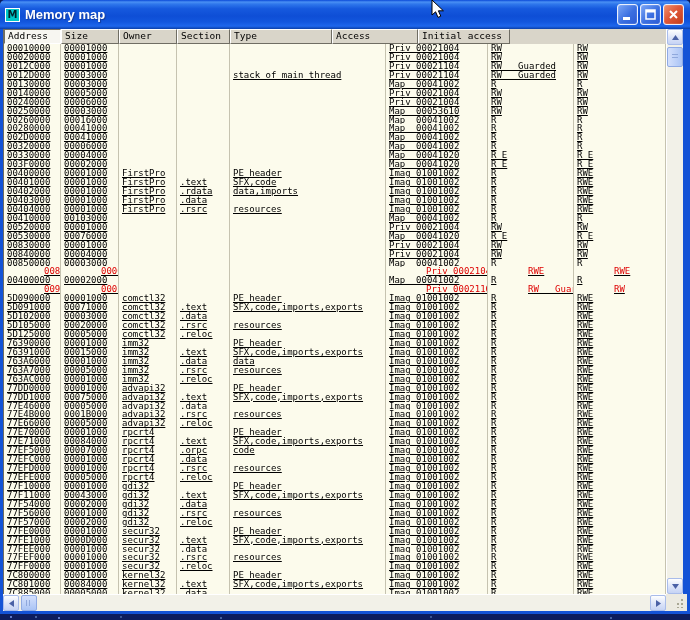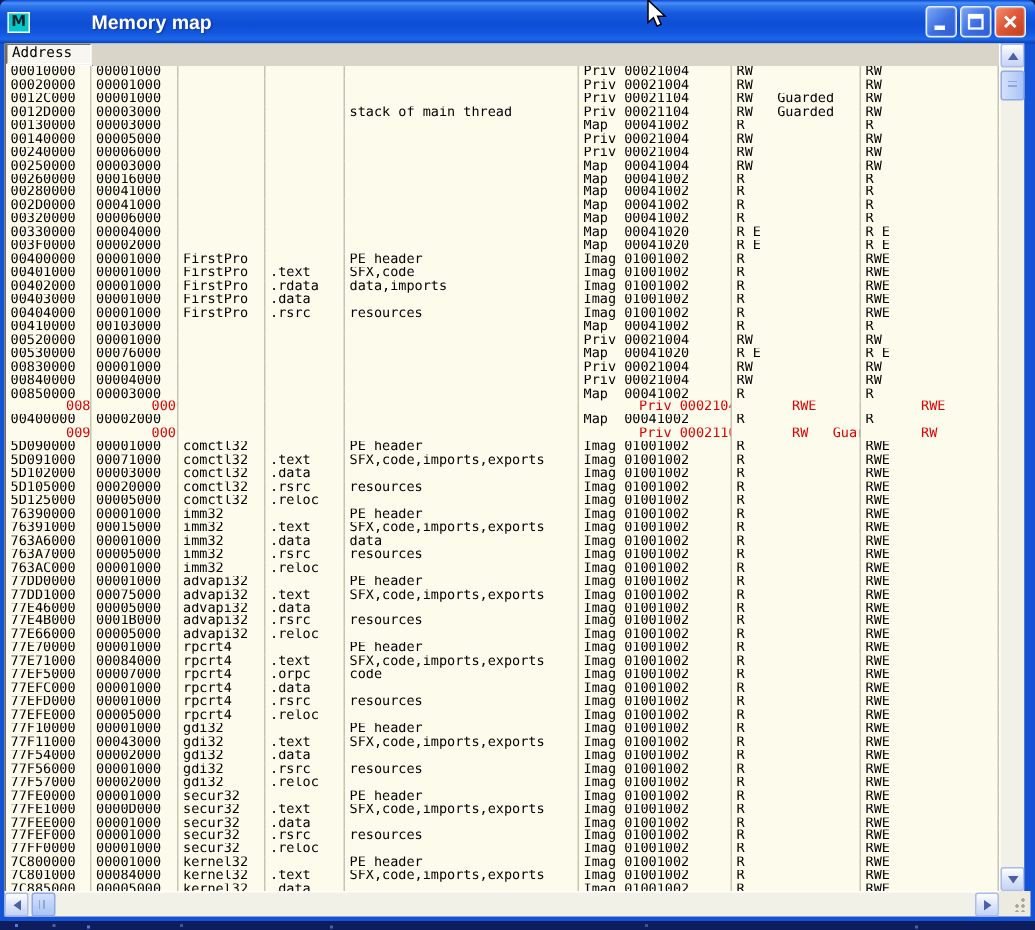--- a/index.html
+++ b/index.html
@@ -10,39 +10,39 @@
           background:#1453D6;border-radius:6px 6px 0 0;box-sizing:border-box;}
   
   .titlebar{height:29px;display:flex;align-items:center;padding:0 6px 0 5px;
             border-radius:5px 5px 0 0;
             background:linear-gradient(180deg,#0A49D8 0%,#4A90F4 7%,#2F77EC 14%,
               #1659DE 30%,#0E4ED6 55%,#1256DD 75%,#1E66EC 90%,#0A3FA8 100%);}
   .app-icon{width:15px;height:14px;background:var(--icon-teal,#00C8C8);
             border:1px solid #FFF;box-sizing:border-box;color:#00222B;
             font:bold 10px/12px "DejaVu Sans",sans-serif;text-align:center;margin-right:5px;}
   .title-text{color:#FFF;font:bold 13px "Liberation Sans",sans-serif;
-              text-shadow:1px 1px 1px #123B9B;margin-left:36px;}
+              text-shadow:1px 1px 1px #123B9B;}
   .tb-buttons{margin-left:auto;display:flex;gap:2px;}
   .tb-btn{width:21px;height:21px;border-radius:3px;border:1px solid #EAF0FD;
           box-sizing:border-box;display:flex;align-items:center;justify-content:center;
           background:linear-gradient(135deg,#7CA7F7 0%,#3B6FE0 55%,#2C5BD4 100%);
           box-shadow:inset 0 0 1px #fff;}
   .tb-btn.close{background:linear-gradient(135deg,#F0926F 0%,#E0593A 45%,#C13C1B 100%);}
   
   .content{display:flex;margin:0 3px;width:684px;height:565px;}
   .main{width:663px;box-sizing:border-box;border-left:1px solid #6F6D60;
         display:flex;flex-direction:column;background:var(--table-bg,#FCFBEC);}
   
-  .header-row{height:15px;display:flex;background:var(--header-bg,#D9D5C9);flex-shrink:0;flex-direction:column;}
+  .header-row{height:15px;display:flex;background:var(--header-bg,#D9D5C9);flex-shrink:0;}
   .hcell{box-sizing:border-box;border:1px solid;border-color:#FFFFFF #6F6D63 #6F6D63 #FFFFFF;
          background:var(--header-bg,#D9D5C9);padding-left:3px;font-size:9.5px;line-height:12px;
          color:#000;white-space:pre;overflow:hidden;flex-shrink:0;}
   .hcell.active{background:#F7F6F1;border-color:#6F6D63 #FFFFFF #FFFFFF #6F6D63;}
   
-  .table-body{height:550px;overflow:hidden;background:var(--table-bg,#FCFBEC);}
+  .table-body{height:550px;overflow:hidden;background:var(--table-bg,#FCFBEC);text-decoration:underline;}
   .row{height:8.95px;display:flex;overflow:visible;}
   .cell{box-sizing:border-box;flex-shrink:0;padding-left:3px;font-size:9px;line-height:9px;
         color:#000;white-space:pre;overflow:hidden;border-right:1px solid #C6C3B0;}
   .row.red .cell{color:var(--red,#DE0000);padding-left:40px;}
   .c0{width:57px}.c1{width:58px}.c2{width:58px}.c3{width:53px}
   .c4{width:156px}.c5{width:102px}.c6{width:86px}.c7{width:92px}
   
   .vscroll{width:17px;background:#F2F1E8;display:flex;flex-direction:column;
            border-left:1px solid #FFF;box-sizing:border-box;}
   .right-pad{flex:1;background:#1453D6;}
@@ -187,21 +187,21 @@
               <span class="cell c5">Priv 00021004</span>
               <span class="cell c6">RW</span>
               <span class="cell c7">RW</span>
             </div>
             <div class="row">
               <span class="cell c0">00250000</span>
               <span class="cell c1">00003000</span>
               <span class="cell c2"></span>
               <span class="cell c3"></span>
               <span class="cell c4"></span>
-              <span class="cell c5">Map  00041004</span>
+              <span class="cell c5">Map  00053610</span>
               <span class="cell c6">RW</span>
               <span class="cell c7">RW</span>
             </div>
             <div class="row">
               <span class="cell c0">00260000</span>
               <span class="cell c1">00016000</span>
               <span class="cell c2"></span>
               <span class="cell c3"></span>
               <span class="cell c4"></span>
               <span class="cell c5">Map  00041002</span>

